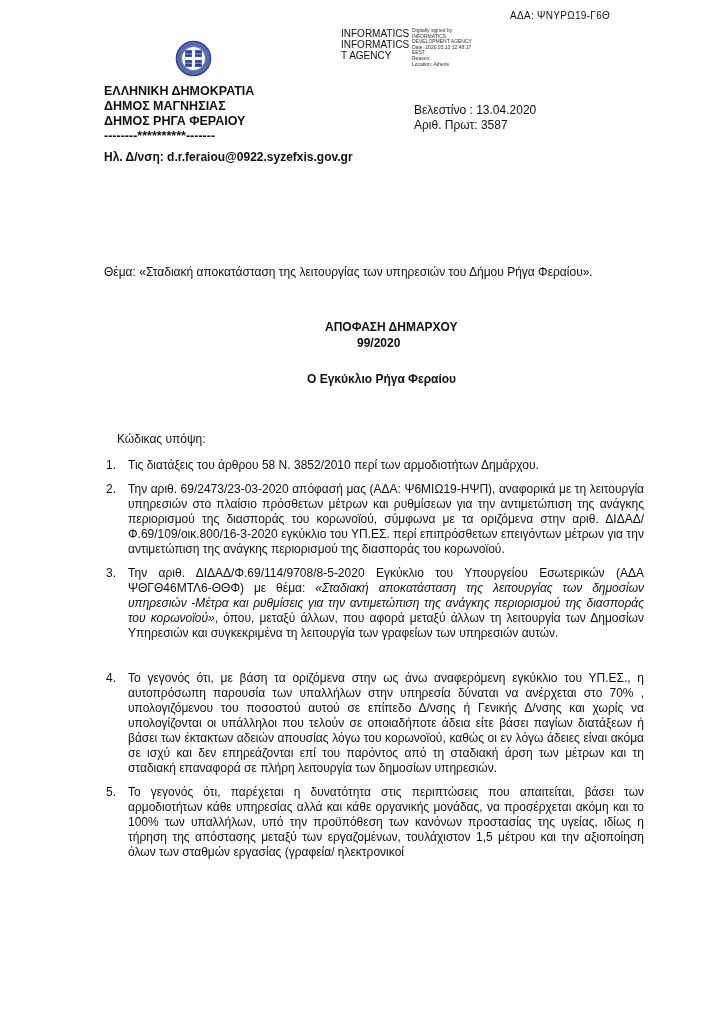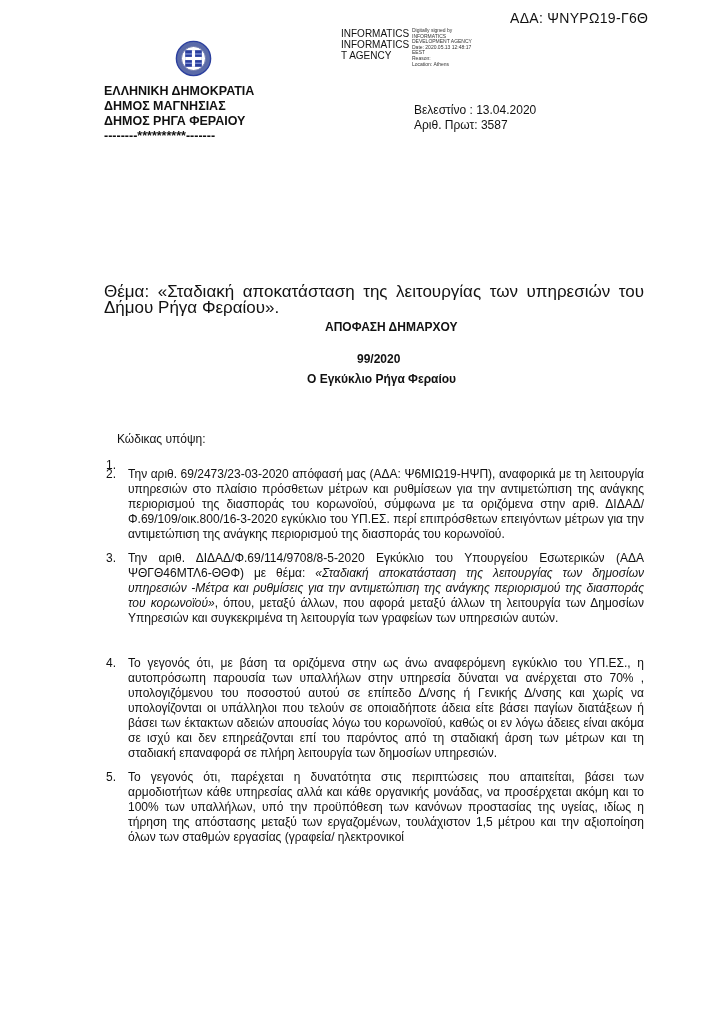--- a/index.html
+++ b/index.html
@@ -1,29 +1,29 @@
 <!DOCTYPE html>
 <html><head>
 <meta charset="utf-8">
 <style>
   html, body { margin: 0; padding: 0; background: #ffffff; }
   body { width: 725px; height: 1024px; position: relative; overflow: hidden;
          font-family: "Liberation Sans", "DejaVu Sans", sans-serif; color: #111; }
   .abs { position: absolute; }
-  .ada { left: 510px; top: 10px; font-size: 14px; letter-spacing: 0.3px; }
+  .ada { left: 510px; top: 10px; font-size: 10px; letter-spacing: 0.3px; }
   .sig-org { left: 341px; top: 28px; font-size: 10px; line-height: 11px; width: 70px; }
   .sig-info { left: 412px; top: 28px; font-size: 5px; line-height: 5.6px; color: #333; width: 90px; }
   .emblem { left: 175px; top: 40px; width: 37px; height: 37px; }
   .hdr { left: 104px; top: 84px; font-size: 12.5px; font-weight: bold; line-height: 15px; }
   .hdr div { white-space: nowrap; }
   .meta { left: 414px; top: 103px; font-size: 12px; line-height: 15px; }
   .contacts { left: 104px; top: 150px; font-size: 12px; font-weight: bold; line-height: 14.6px; }
-  .subject { left: 104px; top: 284px; width: 540px; font-size: 17px; line-height: 16px; text-align: justify; }
+  .subject { left: 104px; top: 264px; width: 540px; font-size: 12px; line-height: 16px; text-align: justify; }
   .decision-title { left: 325px; top: 320px; font-size: 12px; font-weight: bold; }
-  .decision-no { left: 357px; top: 352px; font-size: 12px; font-weight: bold; }
+  .decision-no { left: 357px; top: 336px; font-size: 12px; font-weight: bold; }
   .mayor { left: 307px; top: 372px; font-size: 12px; font-weight: bold; }
   .having { left: 117px; top: 432px; font-size: 12px; }
   .items { left: 104px; top: 458px; width: 540px; font-size: 12px; line-height: 15px; margin: 0; padding: 0; list-style: none; }
   .items li { position: relative; padding-left: 24px; text-align: justify; }
   .items .num { position: absolute; left: 2px; top: 0; }
   .items li + li { margin-top: 9px; }
   .items li.gap-big { margin-top: 30px; }
   .it { font-style: italic; }
 </style>
 </head>
@@ -64,33 +64,35 @@
   <div>ΔΗΜΟΣ ΡΗΓΑ ΦΕΡΑΙΟΥ</div>
   <div>--------**********-------</div>
 </div>
 
 <div class="abs meta">
   <div>Βελεστίνο : 13.04.2020</div>
   <div>Αριθ. Πρωτ: 3587</div>
 </div>
 
 <div class="abs contacts">
+  <div>Ηλ. Δ/νση: d.r.feraiou@0922.syzefxis.gov.gr</div>
 </div>
 
 <div class="abs subject">Θέμα: «Σταδιακή αποκατάσταση της λειτουργίας των υπηρεσιών του  Δήμου Ρήγα Φεραίου».</div>
 
 <div class="abs decision-title">ΑΠΟΦΑΣΗ ΔΗΜΑΡΧΟΥ</div>
 <div class="abs decision-no">99/2020</div>
 <div class="abs mayor">Ο Εγκύκλιο Ρήγα Φεραίου</div>
 
 <div class="abs having">Κώδικας υπόψη:</div>
 
 <ol class="abs items">
   <li>
     <span class="num">1.</span>
+    <span>Τις διατάξεις του άρθρου 58 Ν. 3852/2010 περί των αρμοδιοτήτων Δημάρχου.</span>
   </li>
   <li>
     <span class="num">2.</span>
     <span>Την αριθ. 69/2473/23-03-2020 απόφασή μας (ΑΔΑ: Ψ6ΜΙΩ19-ΗΨΠ), αναφορικά με τη λειτουργία υπηρεσιών στο πλαίσιο πρόσθετων μέτρων και ρυθμίσεων για την αντιμετώπιση της ανάγκης περιορισμού της διασποράς του κορωνοϊού, σύμφωνα με τα οριζόμενα στην  αριθ. ΔΙΔΑΔ/Φ.69/109/οικ.800/16-3-2020 εγκύκλιο  του ΥΠ.ΕΣ. περί επιπρόσθετων επειγόντων μέτρων για την αντιμετώπιση της ανάγκης περιορισμού της διασποράς του κορωνοϊού.</span>
   </li>
   <li>
     <span class="num">3.</span>
     <span>Την αριθ. ΔΙΔΑΔ/Φ.69/114/9708/8-5-2020 Εγκύκλιο του Υπουργείου Εσωτερικών (ΑΔΑ ΨΘΓΘ46ΜΤΛ6-ΘΘΦ) με θέμα: </span><span class="it">«Σταδιακή αποκατάσταση της λειτουργίας των δημοσίων υπηρεσιών -Μέτρα και ρυθμίσεις για την αντιμετώπιση της ανάγκης περιορισμού της διασποράς του κορωνοϊού»</span><span>, όπου, μεταξύ άλλων, που αφορά μεταξύ άλλων τη λειτουργία των Δημοσίων Υπηρεσιών και συγκεκριμένα τη λειτουργία των γραφείων των υπηρεσιών αυτών.</span>
   </li>
   <li class="gap-big">

